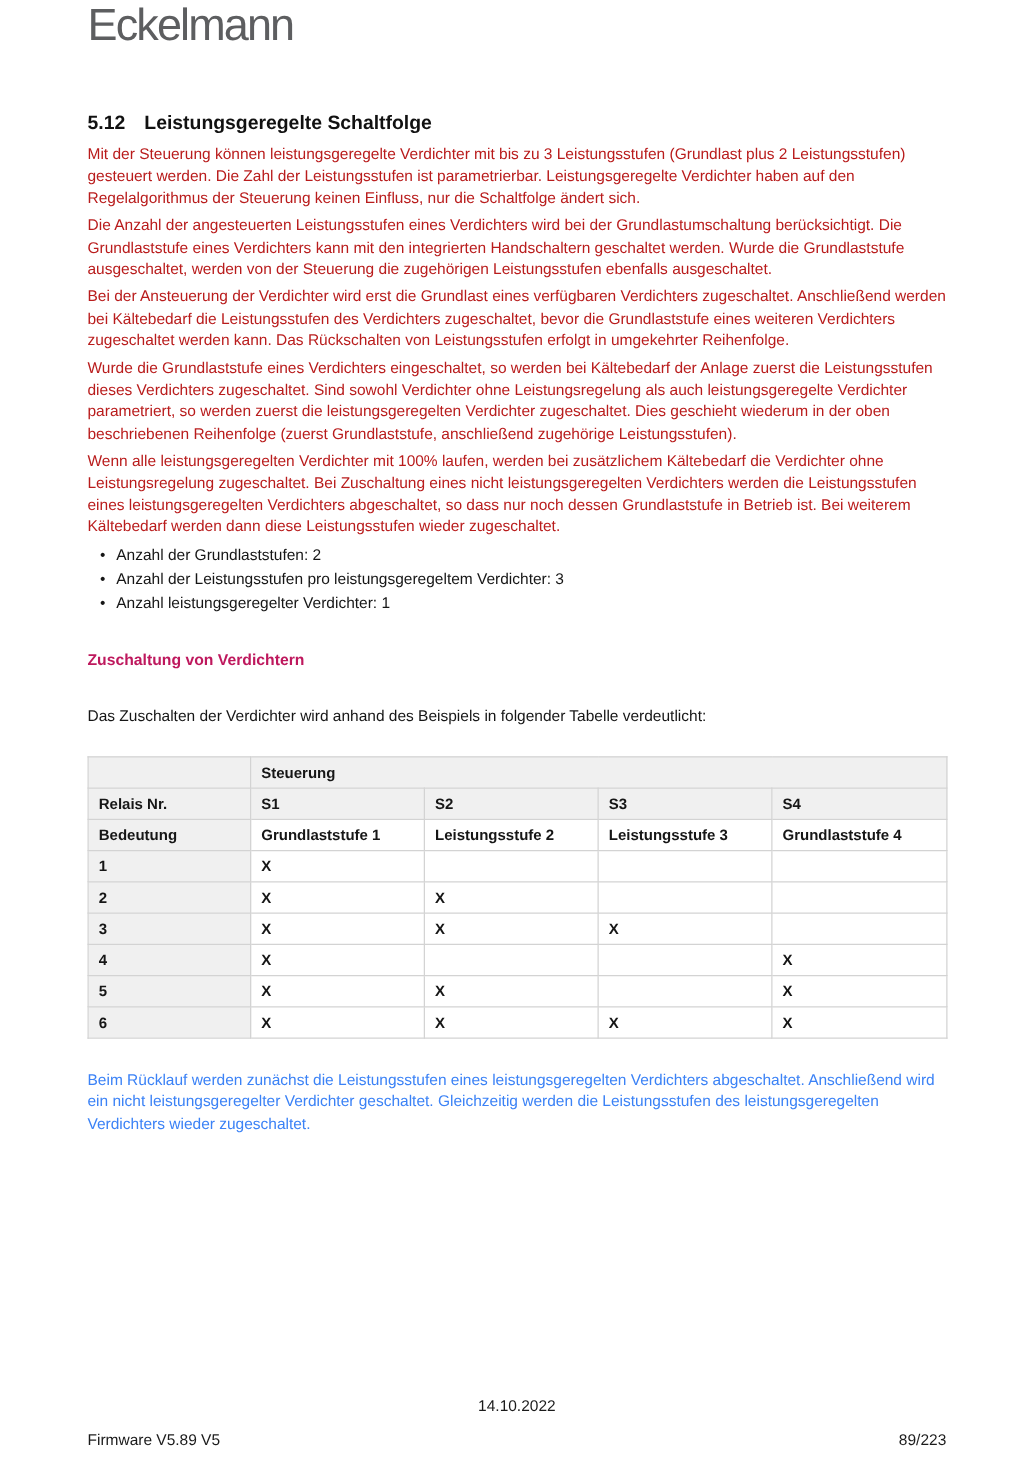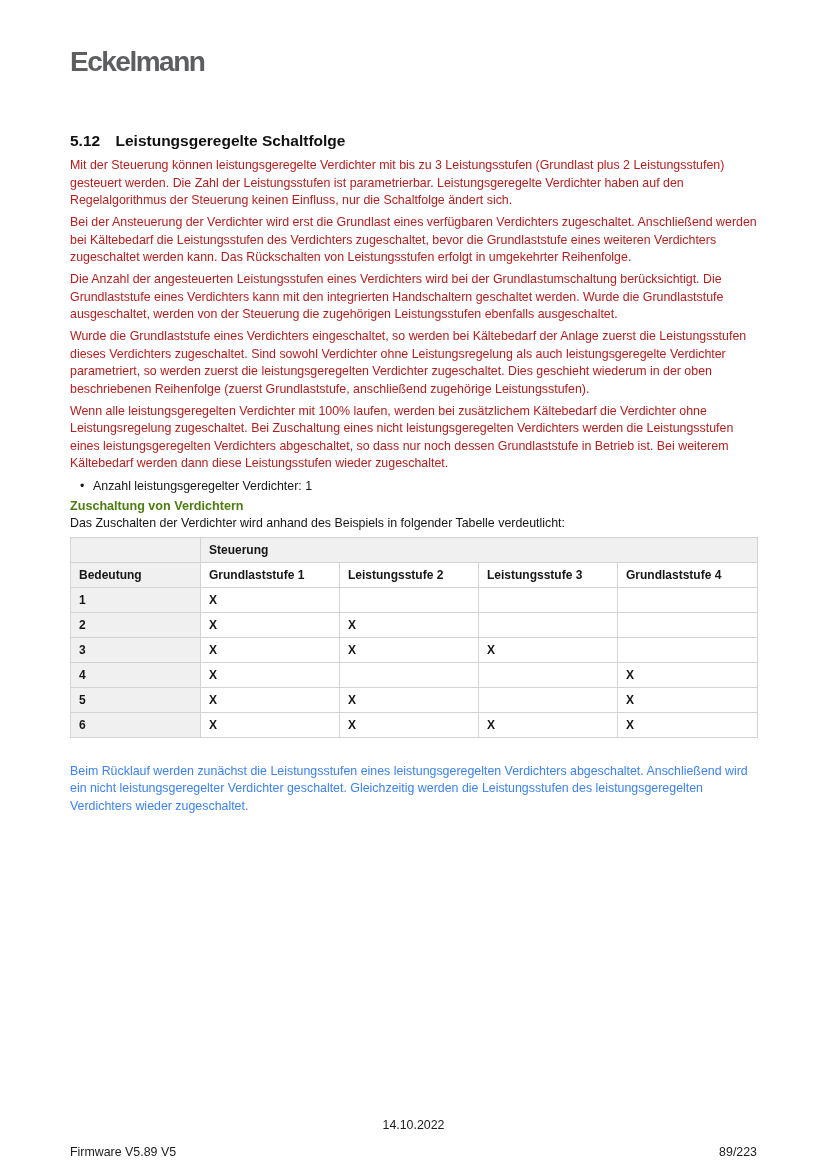--- a/index.html
+++ b/index.html
@@ -4,44 +4,44 @@
 <style>
   * { margin:0; padding:0; box-sizing:border-box; }
   html,body { background:#ffffff; }
   body { font-family:"Liberation Sans","DejaVu Sans",sans-serif; color:#1b1b1b; }
   .page {
     position:relative; width:827px; height:1169px; background:#ffffff;
     overflow:hidden; margin:0 auto;
   }
   .content { position:absolute; left:70px; top:0; width:687px; }
   .logo {
-    padding-top:42px; font-size:28px; line-height:40px; font-weight:bold;
+    font-size:36px; line-height:40px; font-weight:normal;
     color:#5d5e60; letter-spacing:-1.5px;
   }
   h1.section-heading {
     margin-top:50px; font-size:15.5px; line-height:17px; font-weight:bold; color:#111;
   }
   h1 .section-number { display:inline-block; margin-right:11px; }
   .body-text { margin-top:8px; }
   .body-text p {
     font-size:12.4px; line-height:17.5px; margin:0 0 4.5px 0; color:#b91c1c;
   }
   ul.config-list { list-style:none; margin:4px 0 0 10px; }
   ul.config-list li {
     font-size:12.4px; line-height:19px; padding-left:13px; position:relative; color:#161616;
   }
   ul.config-list li::before {
     content:"\2022"; position:absolute; left:0; top:0; font-size:12.4px; color:#161616;
   }
   h2.subsection-heading {
-    margin-top:2px; font-size:12.6px; line-height:17px; font-weight:bold; color:#4d7c0f;
+    margin-top:28px; font-size:12.6px; line-height:17px; font-weight:bold; color:#be185d;
   }
-  p.table-intro { font-size:12.4px; line-height:17.5px; color:#161616; }
+  p.table-intro { font-size:12.4px; line-height:17.5px; color:#161616;margin-top:28px; }
   table.relay-table {
-    border-collapse:collapse; width:687px; margin-top:4px; table-layout:fixed;
+    border-collapse:collapse; width:687px; margin-top:22px; table-layout:fixed;
   }
   table.relay-table td {
     border:1px solid #d3d3d3; padding:5px 8px; font-size:12px; line-height:14px;
     height:25px; color:#161616; vertical-align:middle;font-weight:bold;
   }
   table.relay-table td.shaded { background:#f0f0f0; }
   table.relay-table td.bold { font-weight:bold; }
   .closing { margin-top:25px; }
   .closing p { font-size:12.4px; line-height:17.5px; color:#3b82f6; }
   .footer {
@@ -60,45 +60,54 @@
 
     <div class="logo">Eckelmann</div>
 
     <h1 class="section-heading">
       <span class="section-number">5.12</span>
       <span>Leistungsgeregelte Schaltfolge</span>
     </h1>
 
     <div class="body-text">
       <p>Mit der Steuerung können leistungsgeregelte Verdichter mit bis zu 3 Leistungsstufen (Grundlast plus 2 Leistungsstufen) gesteuert werden. Die Zahl der Leistungsstufen ist parametrierbar. Leistungsgeregelte Verdichter haben auf den Regelalgorithmus der Steuerung keinen Einfluss, nur die Schaltfolge ändert sich.</p>
+      <p>Die Anzahl der angesteuerten Leistungsstufen eines Verdichters wird bei der Grundlastumschaltung berücksichtigt. Die Grundlaststufe eines Verdichters kann mit den integrierten Handschaltern geschaltet werden. Wurde die Grundlaststufe ausgeschaltet, werden von der Steuerung die zugehörigen Leistungsstufen ebenfalls ausgeschaltet.</p>
       <p>Bei der Ansteuerung der Verdichter wird erst die Grundlast eines verfügbaren Verdichters zugeschaltet. Anschließend werden bei Kältebedarf die Leistungsstufen des Verdichters zugeschaltet, bevor die Grundlaststufe eines weiteren Verdichters zugeschaltet werden kann. Das Rückschalten von Leistungsstufen erfolgt in umgekehrter Reihenfolge.</p>
-      <p>Die Anzahl der angesteuerten Leistungsstufen eines Verdichters wird bei der Grundlastumschaltung berücksichtigt. Die Grundlaststufe eines Verdichters kann mit den integrierten Handschaltern geschaltet werden. Wurde die Grundlaststufe ausgeschaltet, werden von der Steuerung die zugehörigen Leistungsstufen ebenfalls ausgeschaltet.</p>
       <p>Wurde die Grundlaststufe eines Verdichters eingeschaltet, so werden bei Kältebedarf der Anlage zuerst die Leistungsstufen dieses Verdichters zugeschaltet. Sind sowohl Verdichter ohne Leistungsregelung als auch leistungsgeregelte Verdichter parametriert, so werden zuerst die leistungsgeregelten Verdichter zugeschaltet. Dies geschieht wiederum in der oben beschriebenen Reihenfolge (zuerst Grundlaststufe, anschließend zugehörige Leistungsstufen).</p>
       <p>Wenn alle leistungsgeregelten Verdichter mit 100% laufen, werden bei zusätzlichem Kältebedarf die Verdichter ohne Leistungsregelung zugeschaltet. Bei Zuschaltung eines nicht leistungsgeregelten Verdichters werden die Leistungsstufen eines leistungsgeregelten Verdichters abgeschaltet, so dass nur noch dessen Grundlaststufe in Betrieb ist. Bei weiterem Kältebedarf werden dann diese Leistungsstufen wieder zugeschaltet.</p>
     </div>
 
     <ul class="config-list">
+      <li>Anzahl der Grundlaststufen: 2</li>
+      <li>Anzahl der Leistungsstufen pro leistungsgeregeltem Verdichter: 3</li>
       <li>Anzahl leistungsgeregelter Verdichter: 1</li>
     </ul>
 
     <h2 class="subsection-heading">Zuschaltung von Verdichtern</h2>
     <p class="table-intro">Das Zuschalten der Verdichter wird anhand des Beispiels in folgender Tabelle verdeutlicht:</p>
 
     <table class="relay-table">
       <colgroup>
         <col style="width:130px">
         <col style="width:139px">
         <col style="width:139px">
         <col style="width:139px">
         <col style="width:140px">
       </colgroup>
       <tbody>
         <tr>
           <td class="shaded"></td>
           <td class="shaded bold" colspan="4">Steuerung</td>
+        </tr>
+        <tr>
+          <td class="shaded bold">Relais Nr.</td>
+          <td class="shaded bold">S1</td>
+          <td class="shaded bold">S2</td>
+          <td class="shaded bold">S3</td>
+          <td class="shaded bold">S4</td>
         </tr>
         <tr>
           <td class="shaded bold">Bedeutung</td>
           <td>Grundlaststufe 1</td>
           <td>Leistungsstufe 2</td>
           <td>Leistungsstufe 3</td>
           <td>Grundlaststufe 4</td>
         </tr>
         <tr>
           <td class="shaded bold">1</td>

